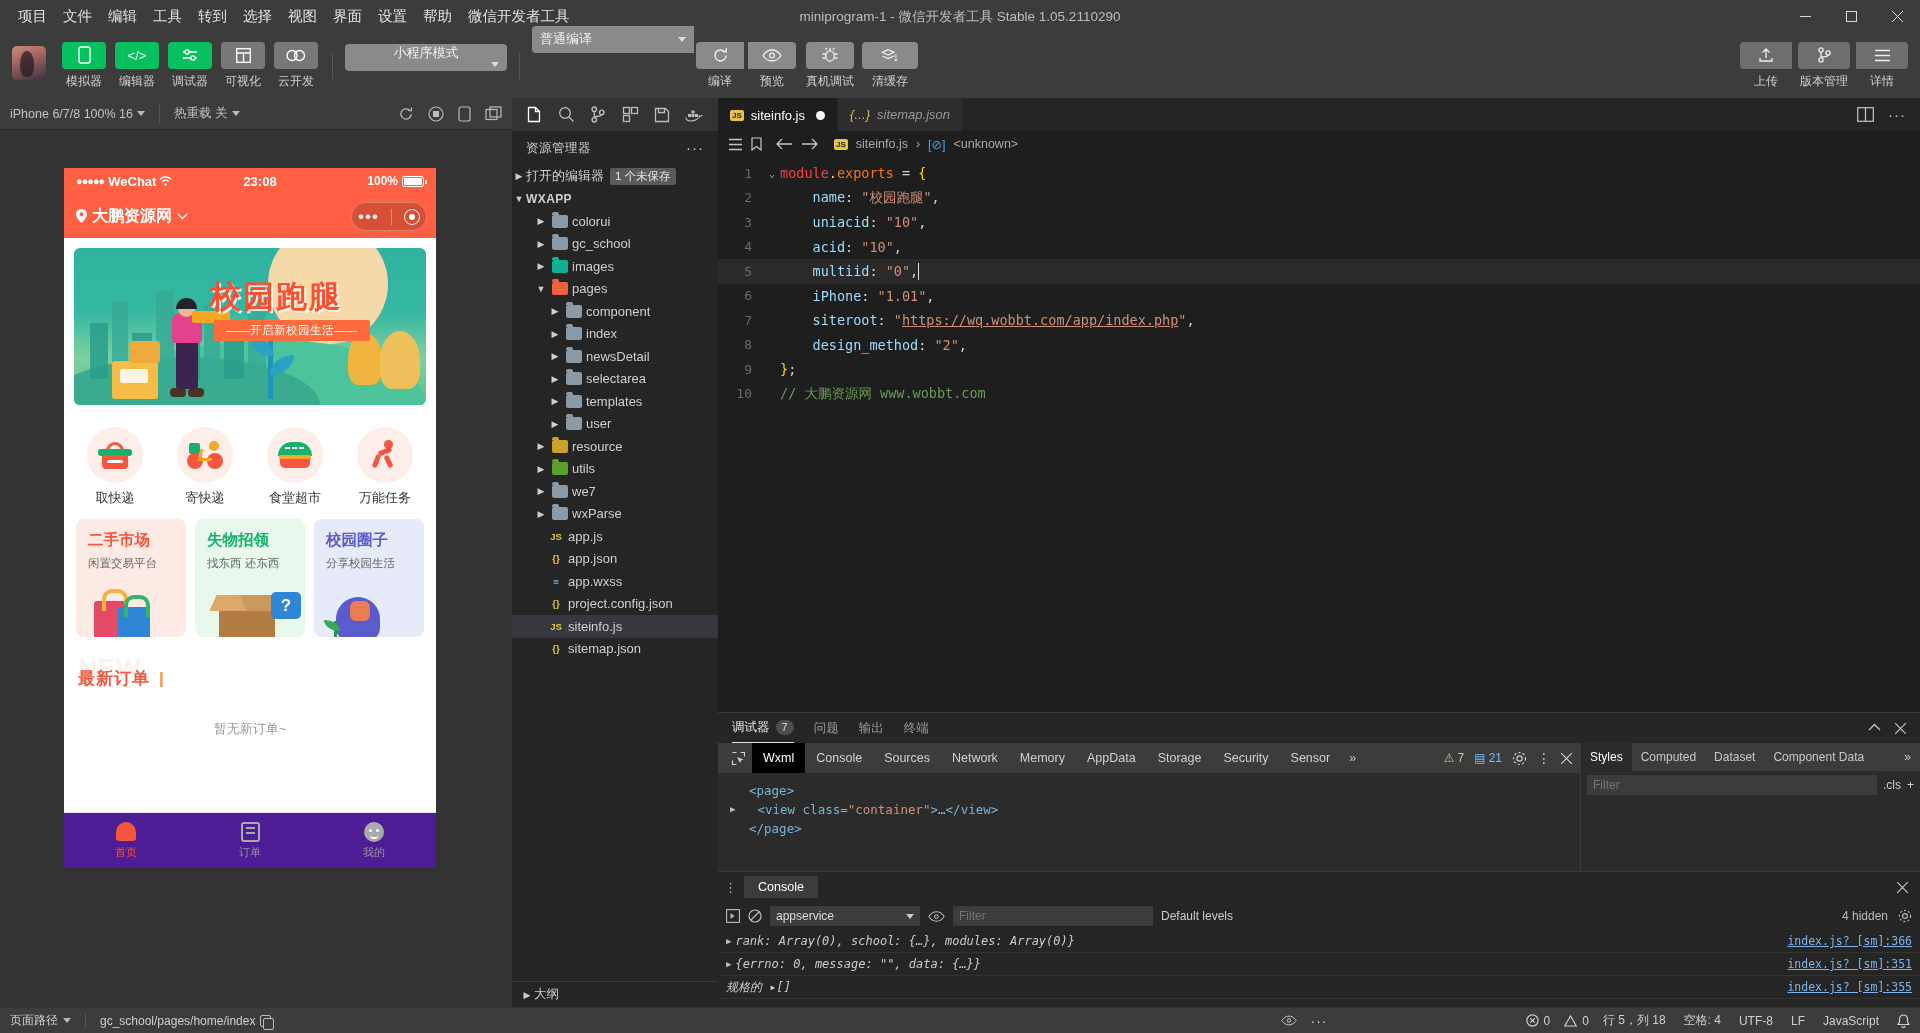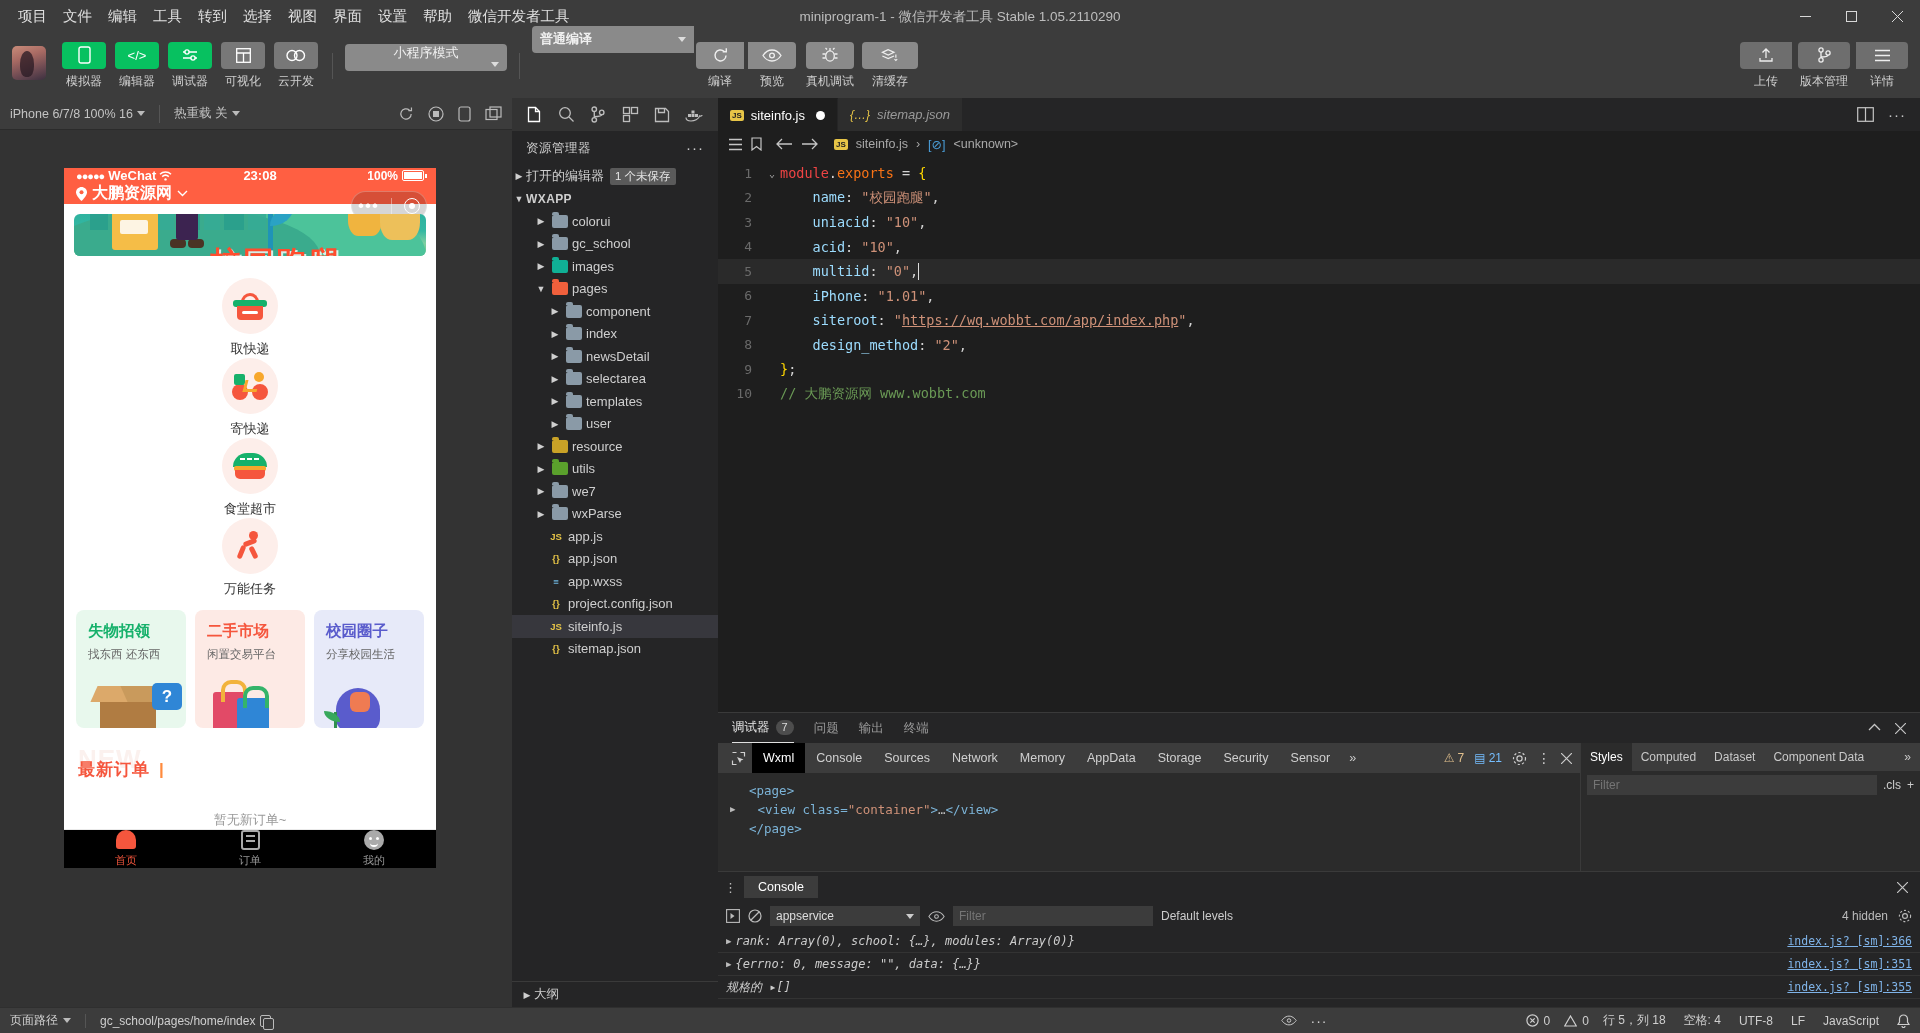--- a/index.html
+++ b/index.html
@@ -168,21 +168,21 @@
   .banner .tree2{position:absolute;right:6px;bottom:16px;width:40px;height:58px;background:#edc05a;border-radius:50% 50% 30% 30%;}
   .banner .ttl {
     position:absolute; left: 136px; top: 28px; color:#ff4d2e; font-size: 31px; font-weight: bold;
     letter-spacing: 2px; text-shadow: 2px 2px 0 rgba(255,255,255,.8);
   }
   .banner .sub {
     position:absolute; left: 140px; top: 72px; background:#ff6b3d; color:#fff; font-size: 11.5px;
     padding: 3px 12px; border-radius: 2px; white-space: nowrap; letter-spacing: .5px;
   }
 
-  .quick-row { display: flex; padding: 12px 6px 8px; flex-direction: column; }
+  .quick-row { display: flex; padding: 12px 6px 8px; }
   .quick { flex: 1; display: flex; flex-direction: column; align-items: center; gap: 6px; }
   .quick .circle {
     width: 56px; height: 56px; border-radius: 50%; background: #fdeeea; display: flex;
     align-items: center; justify-content: center; position: relative;
   }
   .quick .lbl { font-size: 13px; color: #333; }
   
   .ic-basket { width:34px;height:26px;position:relative; }
   .ic-basket .bar{position:absolute;top:7px;left:0;width:34px;height:7px;background:#16b16b;border-radius:3px;}
   .ic-basket .bd{position:absolute;top:13px;left:4px;width:26px;height:14px;background:#f5563d;border-radius:0 0 4px 4px;}
@@ -229,21 +229,21 @@
   .plant::before{content:"";position:absolute;left:8px;bottom:0;width:3px;height:20px;background:#2f8f4e;}
   .plant::after{content:"";position:absolute;left:-2px;bottom:10px;width:16px;height:11px;background:#37a85c;border-radius:0 100% 0 100%;}
 
   .neworder { margin: 30px 0 0 14px; position: relative; }
   .neworder .ghost { position:absolute; left:0; top:-14px; font-size:26px; font-weight:bold; color:#fbf1ee; letter-spacing:1px; }
   .neworder .txt { position:relative; font-size:17px; font-weight:bold; color:#f5563d; letter-spacing:1px; }
   .neworder .txt .bar { color:#ff8b3d; margin-left: 9px; }
   .emptytxt { text-align: center; color: #999; font-size: 13px; margin-top: 30px; }
 
   .tabbar {
-    margin-top: auto; height: 56px; border-top: 1px solid #eaeaea; display: flex; background: #000000;
+    margin-top: auto; height: 56px; border-top: 1px solid #eaeaea; display: flex; background: #4c1d95;
   }
   .tab { flex: 1; display: flex; flex-direction: column; align-items: center; justify-content: center; gap: 3px; }
   .tab .tl { font-size: 11px; }
   .tab.active .tl { color: #f5563d; }
   .tab .tl { color: #999; }
   .tb-home{width:22px;height:20px;position:relative;}
   .tb-home::before{content:"";position:absolute;left:1px;top:0;width:20px;height:11px;background:#f5563d;border-radius:10px 10px 0 0;}
   .tb-home::after{content:"";position:absolute;left:1px;top:11px;width:20px;height:8px;background:#f5563d;border-radius:0 0 3px 3px;}
   .tb-ord{width:19px;height:20px;border:2px solid #aaa;border-radius:3px;position:relative;}
   .tb-ord::after{content:"";position:absolute;left:3px;top:3px;width:9px;height:2px;background:#aaa;box-shadow:0 5px 0 #aaa;}
@@ -485,21 +485,21 @@
     <div class="tsep"></div>
 
     <div class="select" style="min-width:162px; margin-top:-16px;flex-direction:column;">
       <span>小程序模式</span>
       <span class="caret"></span>
     </div>
 
     <div class="tsep"></div>
 
     <div style="display:flex;align-items:flex-start;">
-      <div style="margin-top:-16px;font-weight:bold;">
+      <div style="margin-top:-16px;">
         <div class="select" style="min-width:162px;border-radius:4px 0 0 4px;">
           <span>普通编译</span>
           <span class="caret"></span>
         </div>
       </div>
       <div class="iconbtn-grp">
         <div class="iconbtn">
           <div class="box">
             <svg width="17" height="17" viewBox="0 0 17 17">
                 <path d="M14 8.5a5.5 5.5 0 1 1-1.9-4.2" fill="none" stroke="#eee" stroke-width="1.4"></path>
@@ -719,34 +719,34 @@
                     <div class="b"></div>
                     <div class="l1"></div>
                     <div class="l2"></div>
                   </div>
               </div>
               <div class="lbl">万能任务</div>
             </div>
           </div>
 
           <div class="cards">
+            <div class="card c1">
+              <div class="ct">二手市场</div>
+              <div class="cs">闲置交易平台</div>
+              <div class="art">
+                  <div class="bag1"></div>
+                  <div class="bag2"></div>
+                </div>
+            </div>
             <div class="card c2">
               <div class="ct">失物招领</div>
               <div class="cs">找东西 还东西</div>
               <div class="art">
                   <div class="bx"></div>
                   <div class="qm">?</div>
-                </div>
-            </div>
-            <div class="card c1">
-              <div class="ct">二手市场</div>
-              <div class="cs">闲置交易平台</div>
-              <div class="art">
-                  <div class="bag1"></div>
-                  <div class="bag2"></div>
                 </div>
             </div>
             <div class="card c3">
               <div class="ct">校园圈子</div>
               <div class="cs">分享校园生活</div>
               <div class="art">
                   <div class="sit"></div>
                   <div class="plant"></div>
                 </div>
             </div>

